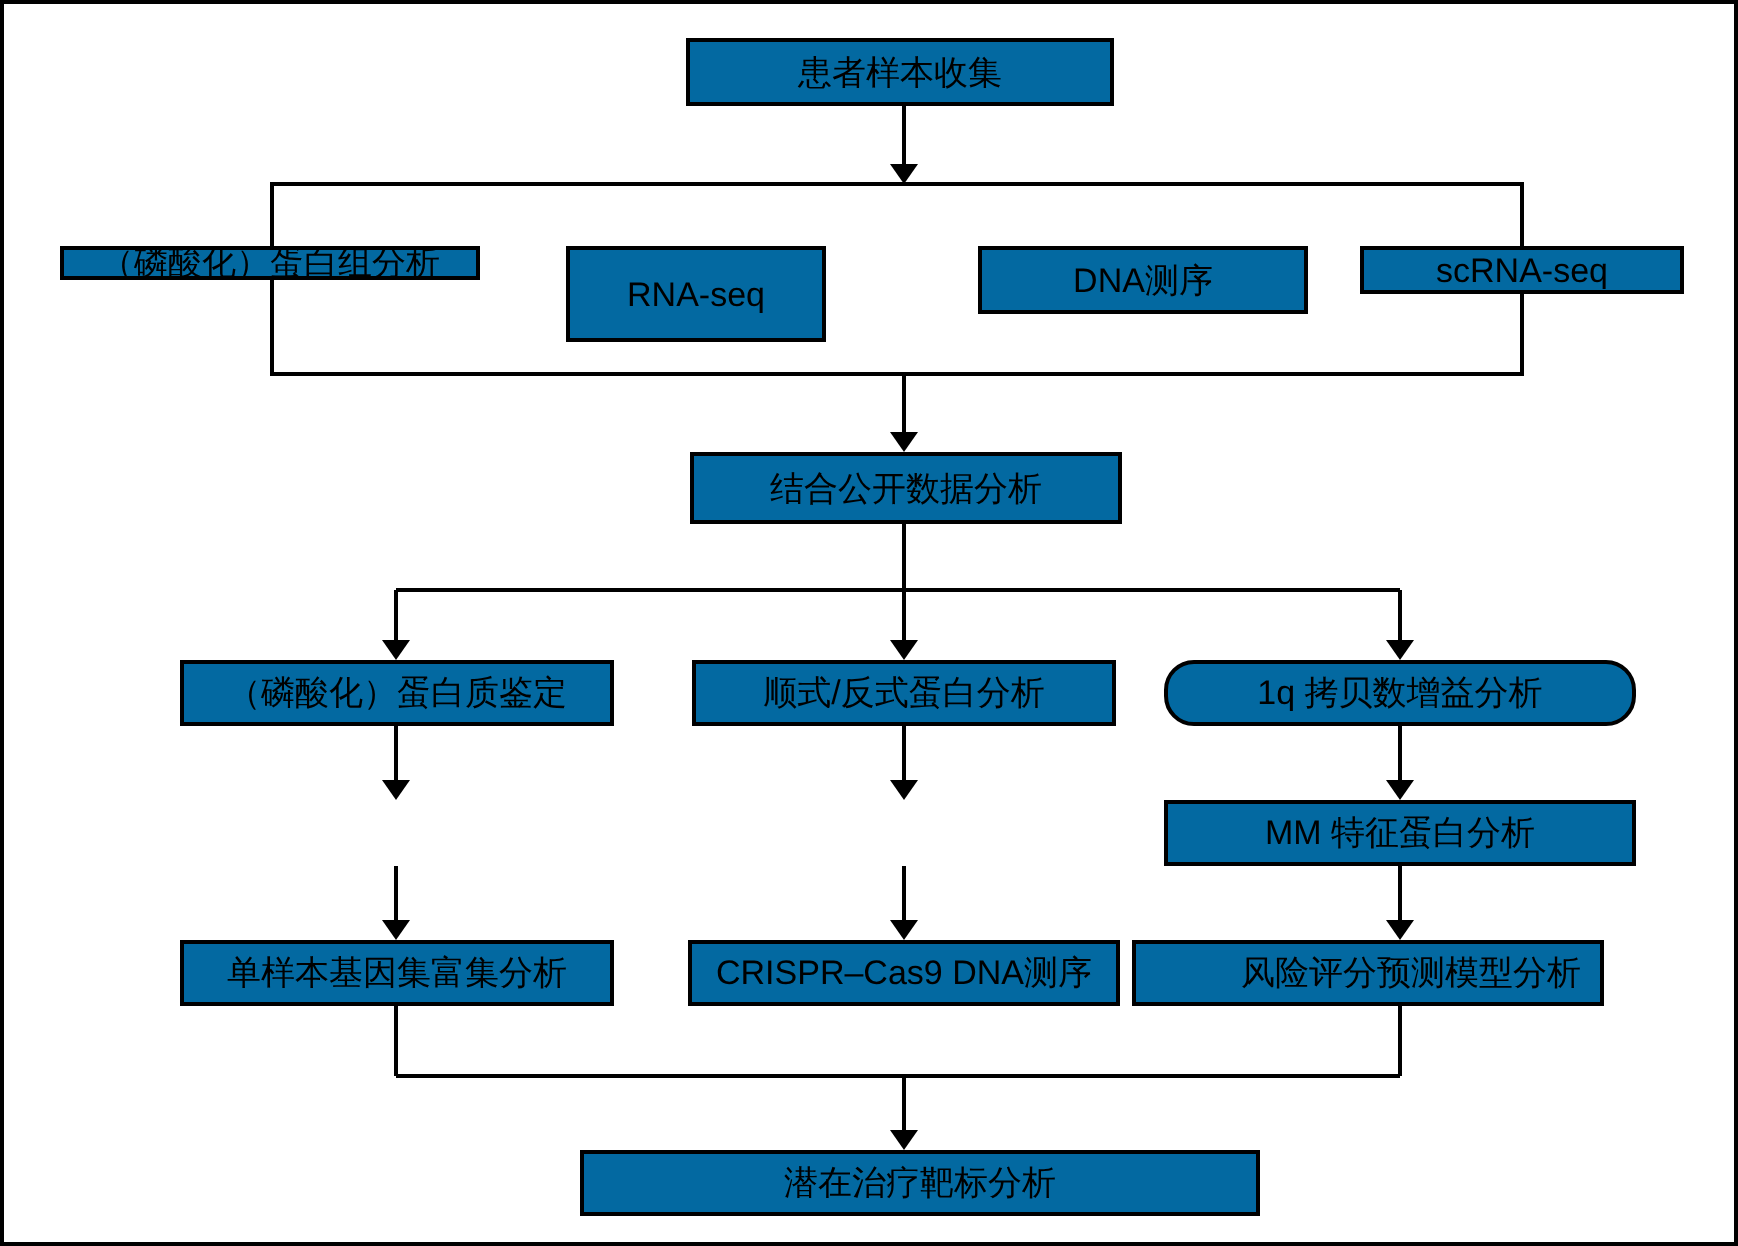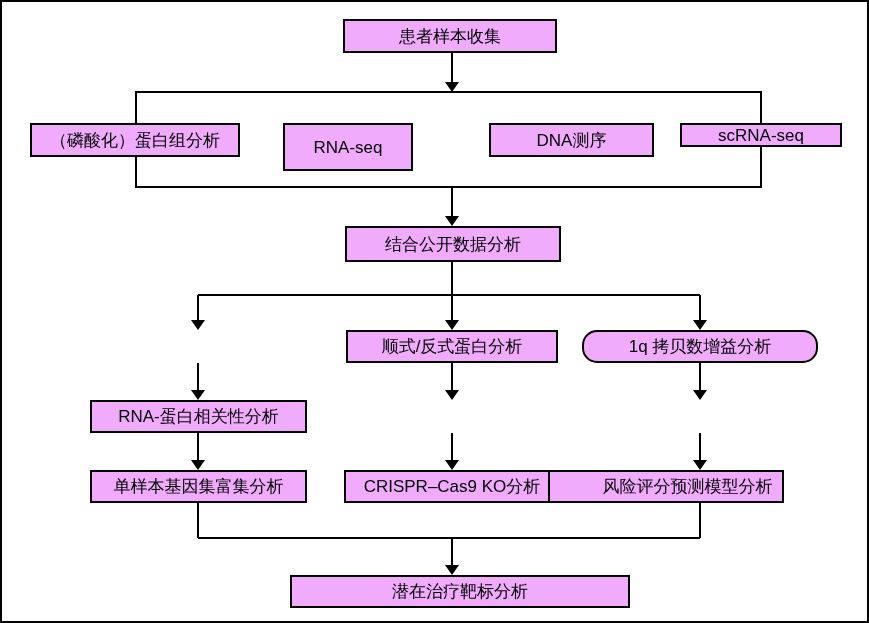--- a/index.html
+++ b/index.html
@@ -16,21 +16,21 @@
   .connectors {
     position: absolute;
     left: -2px;
     top: -2px;
     z-index: 0;
   }
   .node {
     position: absolute;
     z-index: 1;
     box-sizing: border-box;
-    background: #f0abfc;
+    background: #0369a1;
     border: 2px solid #000000;
     color: #000000;
     font-size: 17px;
     line-height: 1;
     display: flex;
     align-items: center;
     justify-content: center;
     white-space: nowrap;
     margin: -2px 0 0 -2px; 
   }
@@ -74,31 +74,32 @@
 
     <line x1="198" y1="503" x2="198" y2="538"></line>
     <line x1="700" y1="503" x2="700" y2="538"></line>
     <line x1="198" y1="538" x2="700" y2="538"></line>
     <line x1="452" y1="538" x2="452" y2="566"></line>
     <polygon points="445,565 459,565 452,575" stroke="none"></polygon>
   </svg>
 
   <div class="node" style="left:343px; top:19px; width:214px; height:34px;">患者样本收集</div>
 
-  <div class="node" style="left:30px; top:123px; width:210px; height:34px;">（磷酸化）蛋白组分析</div>
+  <div class="node" style="left:30px; top:123px; width:210px; height:17px;">（磷酸化）蛋白组分析</div>
   <div class="node" style="left:283px; top:123px; width:130px; height:48px;">RNA-seq</div>
   <div class="node" style="left:472px; top:123px; width:165px; height:34px;margin-left:15px;">DNA测序</div>
   <div class="node" style="left:680px; top:123px; width:162px; height:24px;">scRNA-seq</div>
 
   <div class="node" style="left:345px; top:226px; width:216px; height:36px;">结合公开数据分析</div>
 
-  <div class="node" style="left:90px; top:400px; width:217px; height:33px;">RNA-蛋白相关性分析</div>
+  <div class="node" style="left:90px; top:330px; width:217px; height:33px;">（磷酸化）蛋白质鉴定</div>
   <div class="node" style="left:90px; top:470px; width:217px; height:33px;">单样本基因集富集分析</div>
 
   <div class="node" style="left:346px; top:330px; width:212px; height:33px;">顺式/反式蛋白分析</div>
-  <div class="node" style="left:344px; top:470px; width:216px; height:33px;">CRISPR–Cas9 KO分析</div>
+  <div class="node" style="left:344px; top:470px; width:216px; height:33px;">CRISPR–Cas9 DNA测序</div>
 
   <div class="node" style="left:582px; top:330px; width:236px; height:33px;border-radius:15px;">1q 拷贝数增益分析</div>
-  <div class="node" style="left:548px; top:470px; width:236px; height:33px;padding-left:43px;">风险评分预测模型分析</div>
+  <div class="node" style="left:582px; top:400px; width:236px; height:33px;">MM 特征蛋白分析</div>
+  <div class="node" style="left:566px; top:470px; width:236px; height:33px;padding-left:43px;">风险评分预测模型分析</div>
 
   <div class="node" style="left:290px; top:575px; width:340px; height:33px;text-align:center;">潜在治疗靶标分析</div>
 
 </div>
 
 </body></html>

